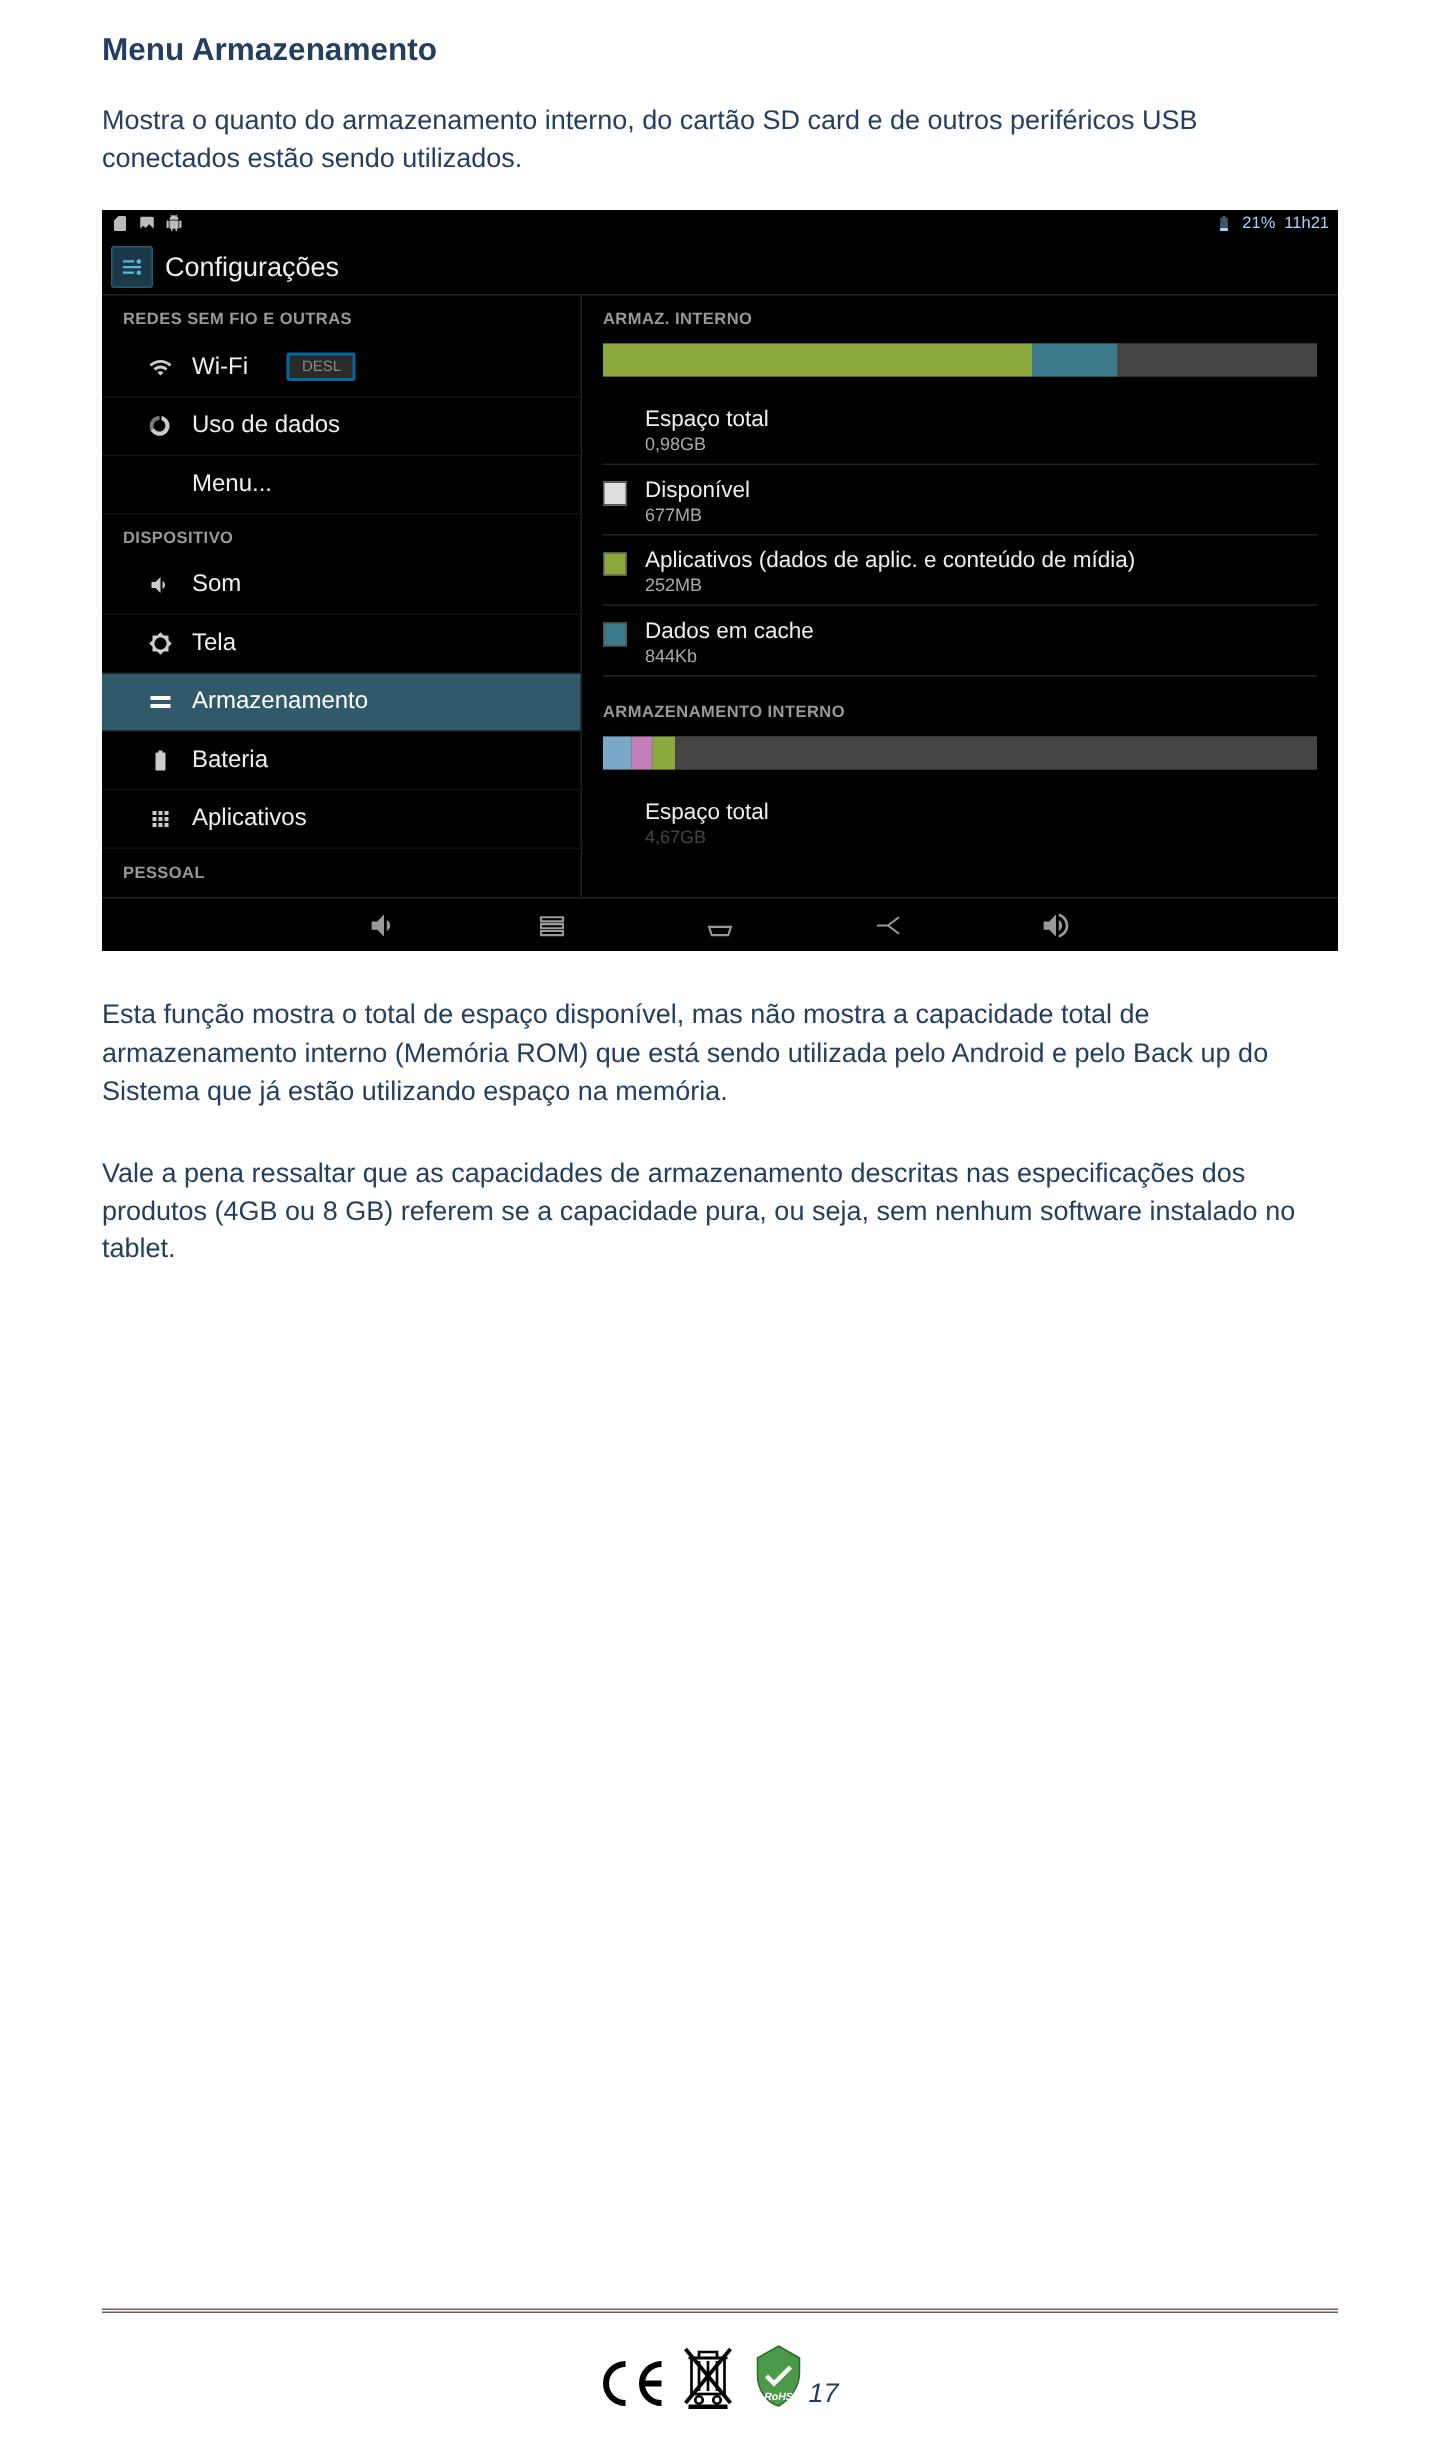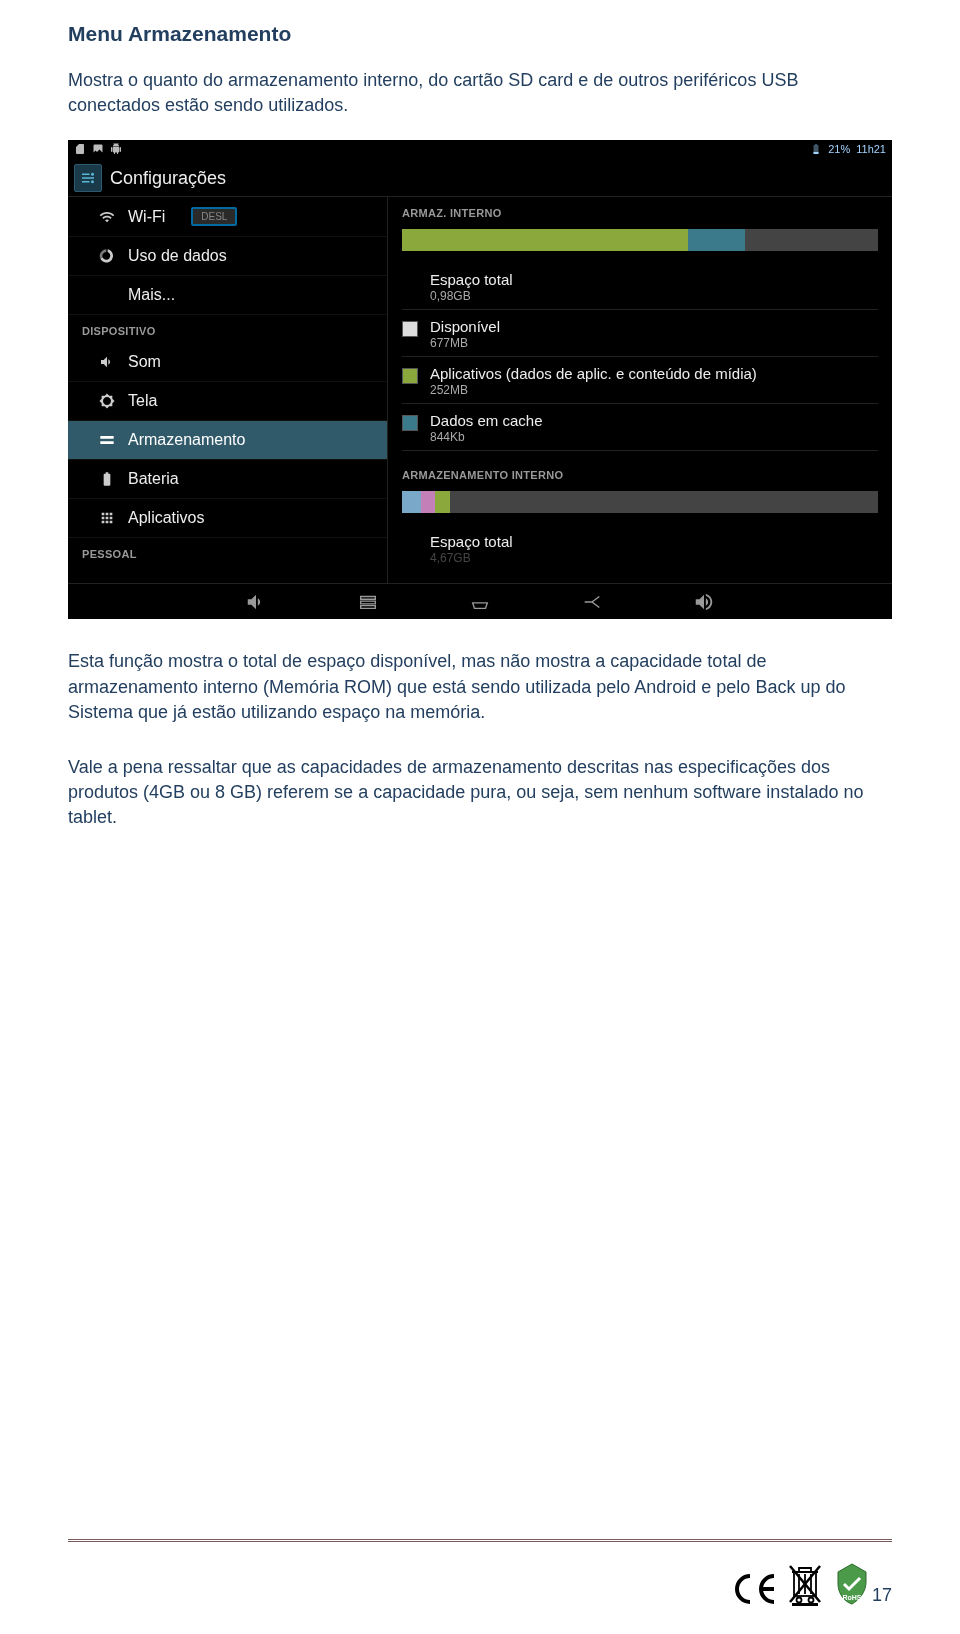--- a/index.html
+++ b/index.html
@@ -167,21 +167,22 @@
     right: 68px;
     border-top: 3px double #7a5a5a;
   }
   .footer {
     position: absolute;
     bottom: 28px;
     left: 64px;
     right: 68px;
     display: flex;
     align-items: flex-end;
-    justify-content: flex-end;
+    justify-content: center;
+    font-style: italic;
   }
   .footer-icons { display: flex; align-items: flex-end; gap: 10px; }
   .footer-icons .ce, .footer-icons .bin, .footer-icons .rohs {
     display: inline-flex; align-items: center; justify-content: center;
   }
   .footer-icons svg { display: block; }
   .page-num {
     font-size: 18px;
     color: #233f5f;
   }
@@ -232,20 +233,21 @@
             <circle cx="18" cy="7" r="2"></circle>
             <circle cx="18" cy="17" r="2"></circle>
           </svg>
       </span>
       <span class="title">Configurações</span>
     </div>
 
     <div class="settings-body">
 
       <div class="sidebar">
+        <div class="section-label">REDES SEM FIO E OUTRAS</div>
 
         <div class="nav-item wifi-row">
           <span class="nav-ic">
               <svg viewBox="0 0 24 24">
                 <path d="M1 9l2 2c4.97-4.97 13.03-4.97 18 0l2-2C16.93 2.93 7.07 2.93 1 9zm8 8l3 3 3-3c-1.66-1.66-4.34-1.66-6 0zm-4-4l2 2c2.76-2.76 7.24-2.76 10 0l2-2C15.14 9.14 8.86 9.14 5 13z"></path>
               </svg>
             </span>
           <span>Wi-Fi</span>
           <span class="toggle">DESL</span>
         </div>
@@ -255,21 +257,21 @@
               <svg viewBox="0 0 24 24">
                 <path d="M13 2v4a6 6 0 1 1-7.48 8.28l-3.46 2A10 10 0 1 0 13 2z"></path>
                 <path d="M11 2a10 10 0 0 0-8.94 14.28l3.46-2A6 6 0 0 1 11 6V2z" opacity="0.6"></path>
               </svg>
             </span>
           <span>Uso de dados</span>
         </div>
 
         <div class="nav-item">
           <span class="nav-ic"></span>
-          <span>Mais...</span>
+          <span>Menu...</span>
         </div>
 
         <div class="section-label">DISPOSITIVO</div>
 
         <div class="nav-item">
           <span class="nav-ic">
               <svg viewBox="0 0 24 24">
                 <path d="M3 9v6h4l5 5V4L7 9H3zm13.5 3c0-1.77-1.02-3.29-2.5-4.03v8.05c1.48-.73 2.5-2.25 2.5-4.02z"></path>
               </svg>
             </span>

